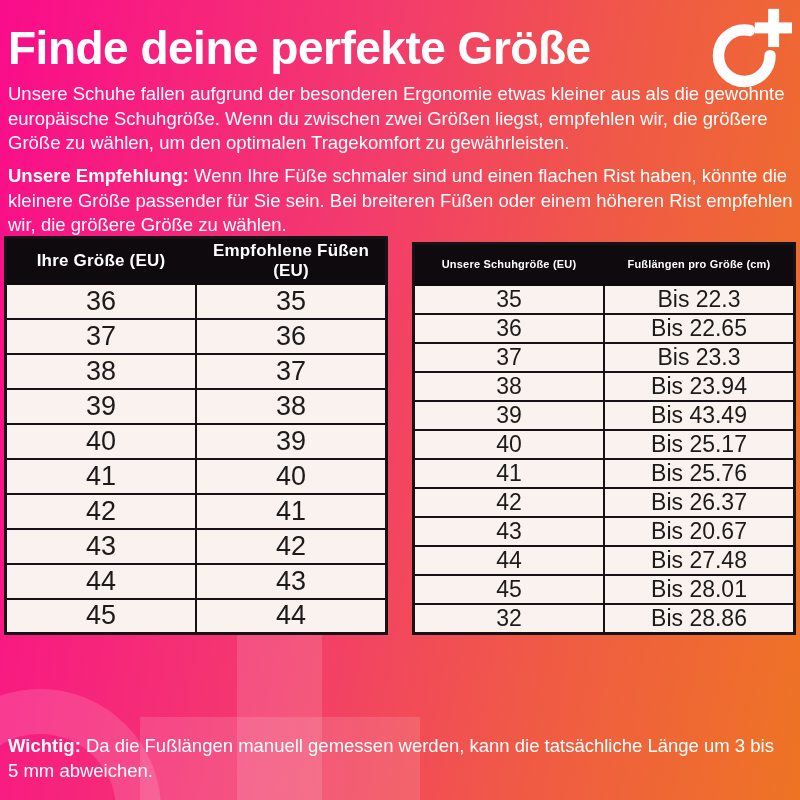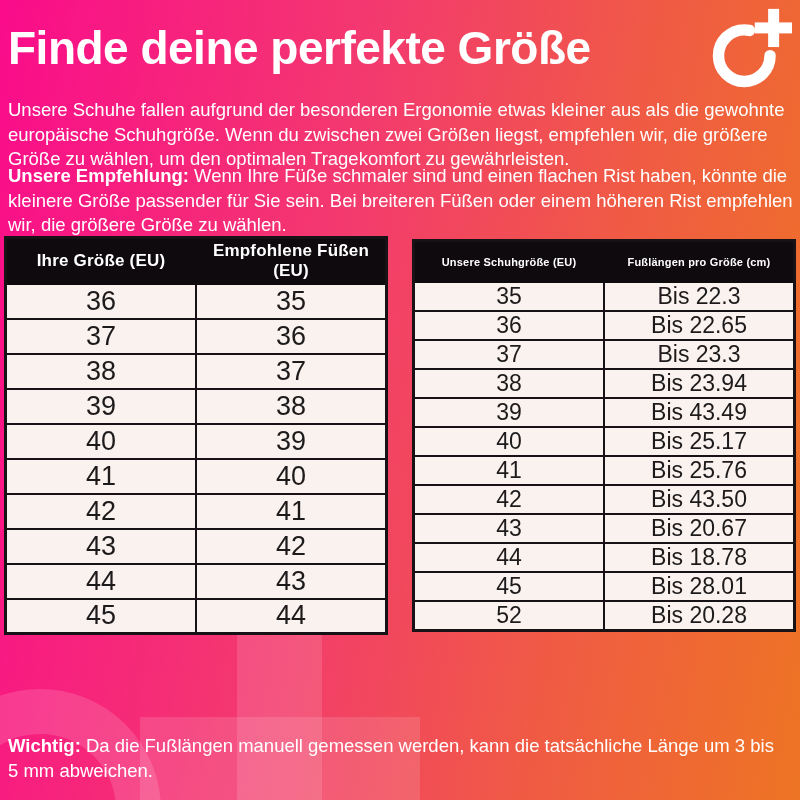--- a/index.html
+++ b/index.html
@@ -19,26 +19,26 @@
     border:45px solid rgba(255,255,255,0.14);
   }
   .wm-plus-v{position:absolute;left:237px;top:622px;width:85px;height:240px;background:rgba(255,255,255,0.13);}
   .wm-plus-h{position:absolute;left:140px;top:717px;width:280px;height:85px;background:rgba(255,255,255,0.13);}
   
   .logo{position:absolute;top:6px;right:8px;width:84px;height:84px;}
   .title{
     position:absolute;left:8px;top:24px;width:700px;
     font-size:46px;font-weight:800;letter-spacing:-0.5px;line-height:1.05;white-space:nowrap;
   }
-  .intro{position:absolute;left:8px;top:98px;width:792px;font-size:18.5px;line-height:24.5px;font-weight:400;}
+  .intro{position:absolute;left:8px;top:82px;width:792px;font-size:18.5px;line-height:24.5px;font-weight:400;}
   .reco{position:absolute;left:8px;top:164px;width:792px;font-size:18.5px;line-height:24.5px;}
   .reco b{font-weight:700;text-align:center;}
   .note{position:absolute;left:8px;top:733px;width:780px;font-size:18.5px;line-height:25px;}
   .note b{font-weight:700;}
-  .tables{position:absolute;left:4px;top:236px;width:792px;display:flex;gap:24px;align-items:center;}
+  .tables{position:absolute;left:4px;top:236px;width:792px;display:flex;gap:24px;align-items:flex-end;}
   table{border-collapse:collapse;background:var(--cell-bg);border:3px solid var(--tbl-border);table-layout:fixed;}
   table.size{width:393px;}
   table.len{width:393px;}
   th{
     background:var(--th-bg);color:#fff;font-weight:700;font-size:17px;letter-spacing:0.2px;
     border:2px solid var(--th-bg);text-align:center;
   }
   table.size th{height:46px;}
   table.len th{height:42px;font-size:11px;}
   td{
@@ -151,37 +151,37 @@
           <tr>
             <td>40</td>
             <td>Bis 25.17</td>
           </tr>
           <tr>
             <td>41</td>
             <td>Bis 25.76</td>
           </tr>
           <tr>
             <td>42</td>
-            <td>Bis 43.50</td>
+            <td>Bis 26.37</td>
           </tr>
           <tr>
             <td>43</td>
             <td>Bis 20.67</td>
           </tr>
           <tr>
             <td>44</td>
-            <td>Bis 18.78</td>
+            <td>Bis 27.48</td>
           </tr>
           <tr>
             <td>45</td>
             <td>Bis 28.01</td>
           </tr>
           <tr>
-            <td>52</td>
-            <td>Bis 20.28</td>
+            <td>32</td>
+            <td>Bis 28.86</td>
           </tr>
         </tbody>
       </table>
   </div>
 
   <p class="note"><b>Wichtig:</b> <span>Da die Fußlängen manuell gemessen werden, kann die tatsächliche Länge um 3 bis 5 mm abweichen.</span></p>
 
 </div>
 
 </body></html>

